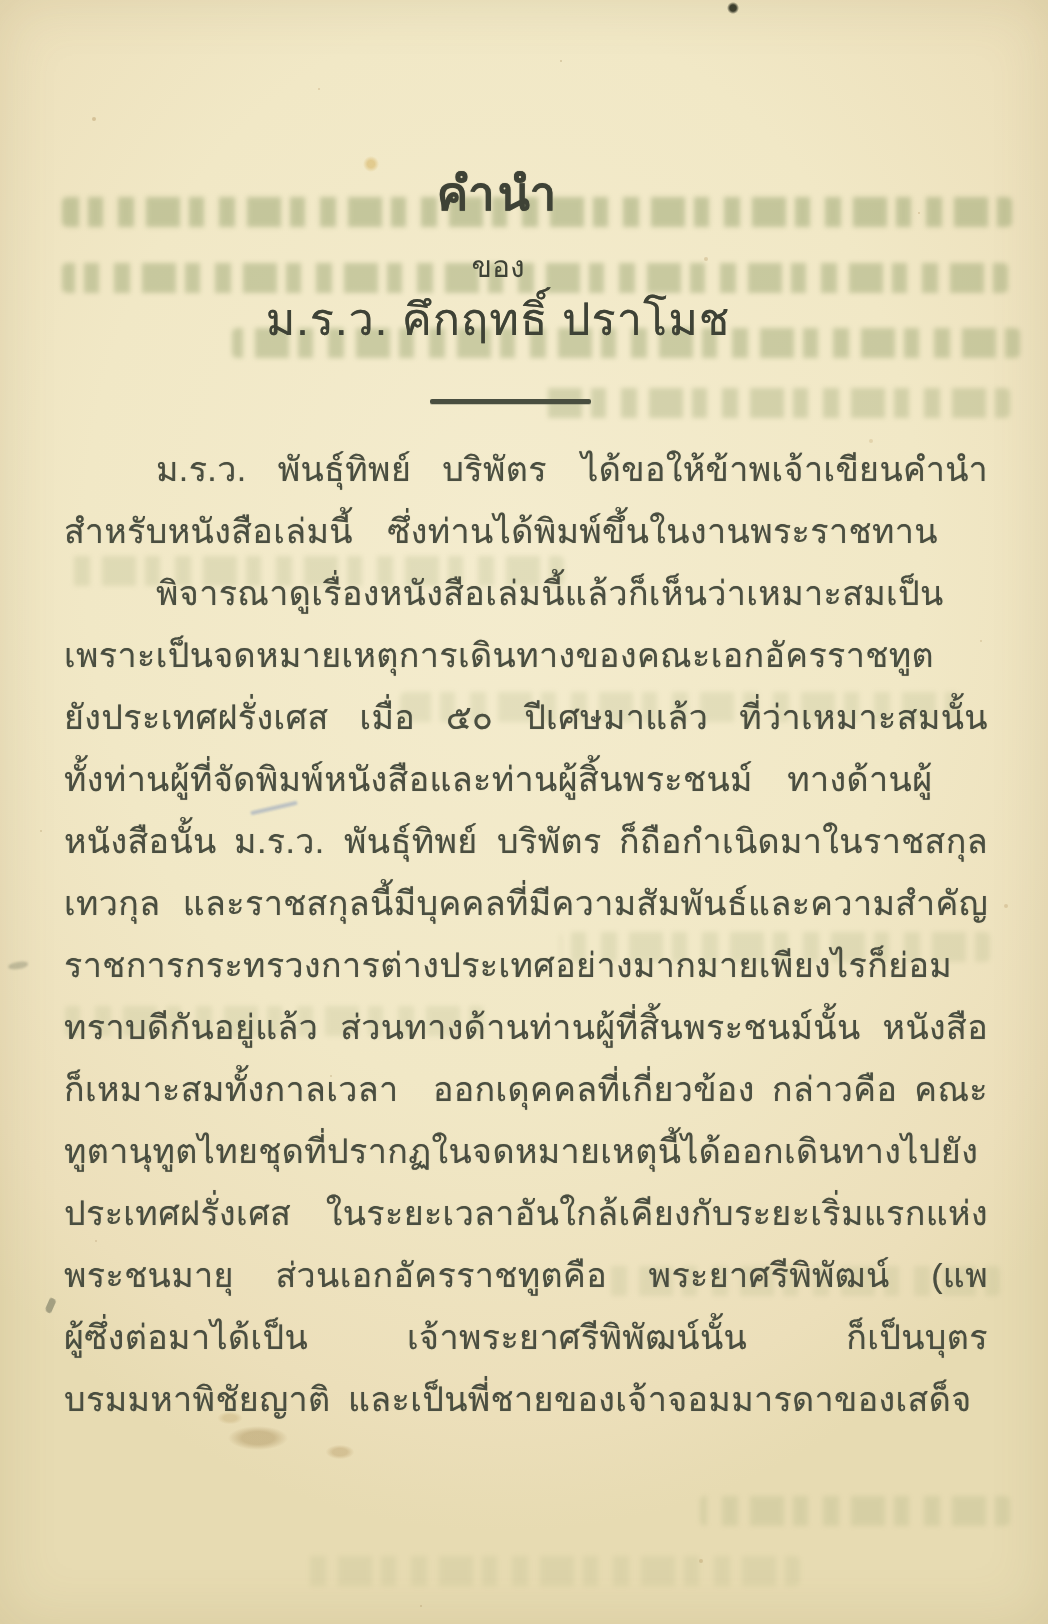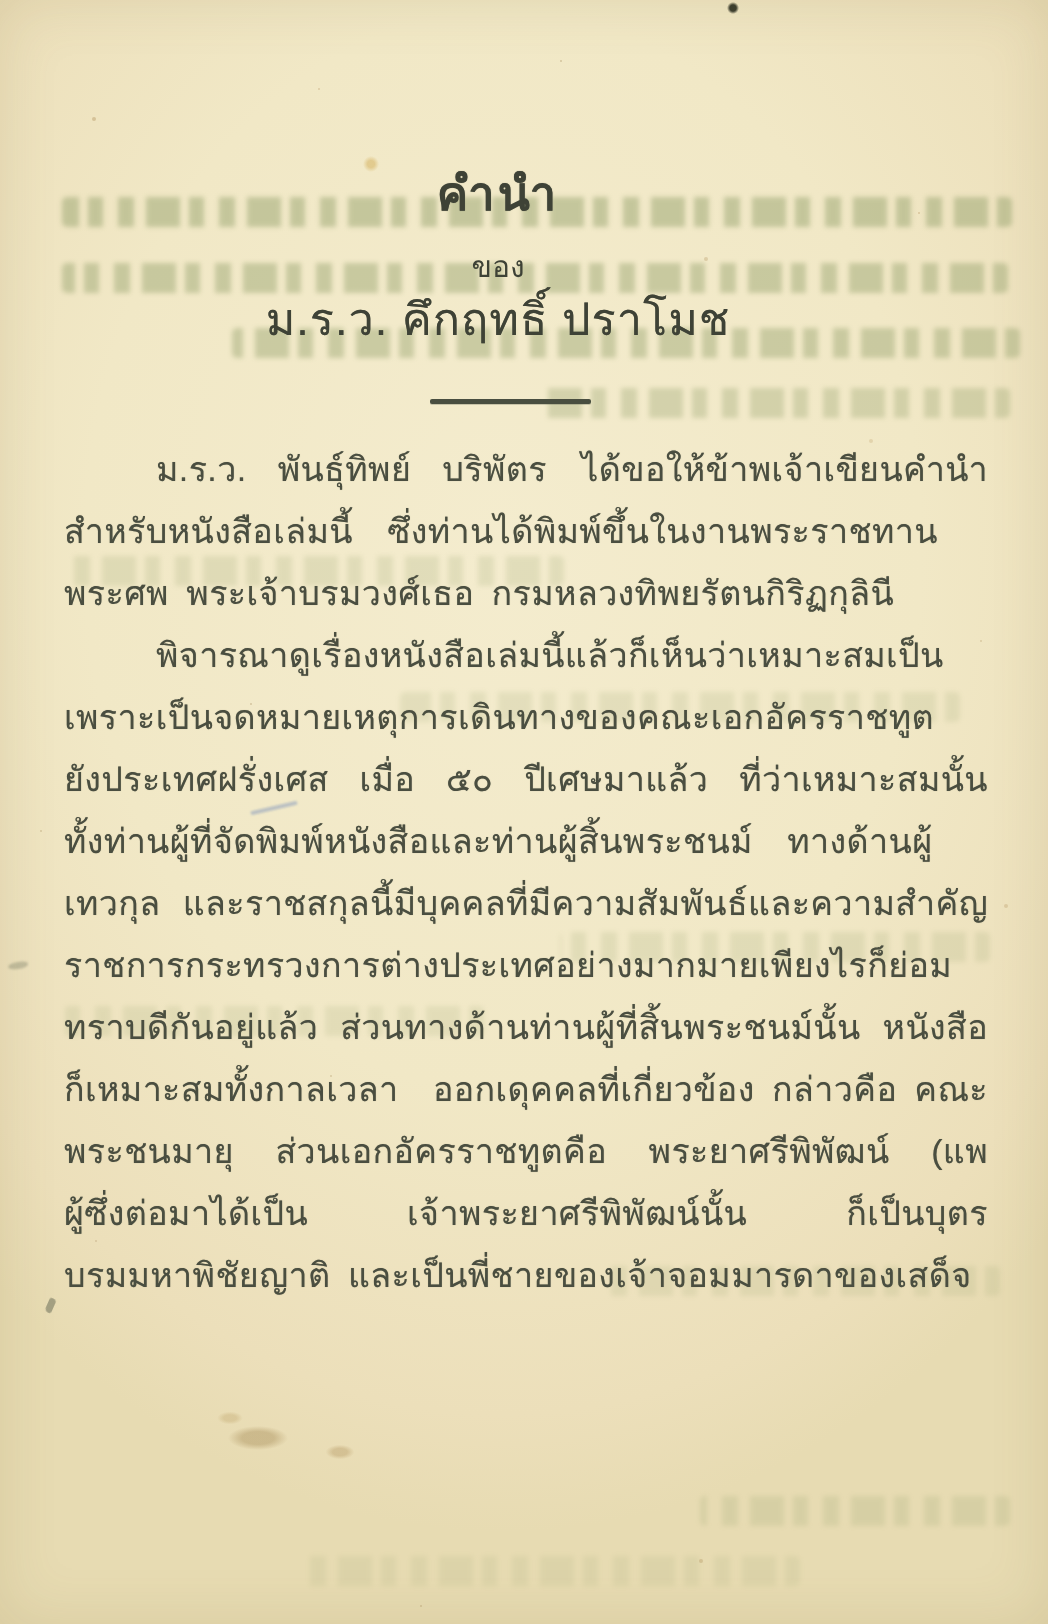--- a/index.html
+++ b/index.html
@@ -150,27 +150,29 @@
     <div class="page-title">คำนำ</div>
     <div class="byline-of">ของ</div>
     <div class="author-name">ม.ร.ว. คึกฤทธิ์ ปราโมช</div>
   </header>
   <div class="rule"></div>
 
   <main class="body-lines">
 
   <div class="line indent">ม.ร.ว. พันธุ์ทิพย์ บริพัตร ได้ขอให้ข้าพเจ้าเขียนคำนำขึ้น</div>
       <div class="line">สำหรับหนังสือเล่มนี้ ซึ่งท่านได้พิมพ์ขึ้นในงานพระราชทานเพลิง</div>
-      <div class="line flush">พระศพ พระเจ้าบรมวงศ์เธอ กรมหลวงทิพยรัตนกิริฏกุลินี</div>
       <div class="line indent">พิจารณาดูเรื่องหนังสือเล่มนี้แล้วก็เห็นว่าเหมาะสมเป็นหนักหนา</div>
       <div class="line">เพราะเป็นจดหมายเหตุการเดินทางของคณะเอกอัครราชทูตไทยไป</div>
       <div class="line">ยังประเทศฝรั่งเศส เมื่อ ๕๐ ปีเศษมาแล้ว ที่ว่าเหมาะสมนั้นหมายถึง</div>
       <div class="line">ทั้งท่านผู้ที่จัดพิมพ์หนังสือและท่านผู้สิ้นพระชนม์ ทางด้านผู้พิมพ์</div>
+      <div class="line">หนังสือนั้น ม.ร.ว. พันธุ์ทิพย์ บริพัตร ก็ถือกำเนิดมาในราชสกุล</div>
       <div class="line">เทวกุล และราชสกุลนี้มีบุคคลที่มีความสัมพันธ์และความสำคัญแก่</div>
       <div class="line">ราชการกระทรวงการต่างประเทศอย่างมากมายเพียงไรก็ย่อมเป็นที่</div>
       <div class="line">ทราบดีกันอยู่แล้ว ส่วนทางด้านท่านผู้ที่สิ้นพระชนม์นั้น หนังสือเล่มนี้</div>
       <div class="line">ก็เหมาะสมทั้งกาลเวลา ออกเดุคคลที่เกี่ยวข้อง กล่าวคือ คณะ</div>
+      <div class="line">ทูตานุทูตไทยชุดที่ปรากฏในจดหมายเหตุนี้ได้ออกเดินทางไปยัง</div>
+      <div class="line">ประเทศฝรั่งเศส ในระยะเวลาอันใกล้เคียงกับระยะเริ่มแรกแห่ง</div>
       <div class="line">พระชนมายุ ส่วนเอกอัครราชทูตคือ พระยาศรีพิพัฒน์ (แพ บุนนาค)</div>
       <div class="line">ผู้ซึ่งต่อมาได้เป็น เจ้าพระยาศรีพิพัฒน์นั้น ก็เป็นบุตรสมเด็จเจ้าพระยา</div>
       <div class="line">บรมมหาพิชัยญาติ และเป็นพี่ชายของเจ้าจอมมารดาของเสด็จกรม</div>
     </main>
 
 </div>
 
 </body></html>

